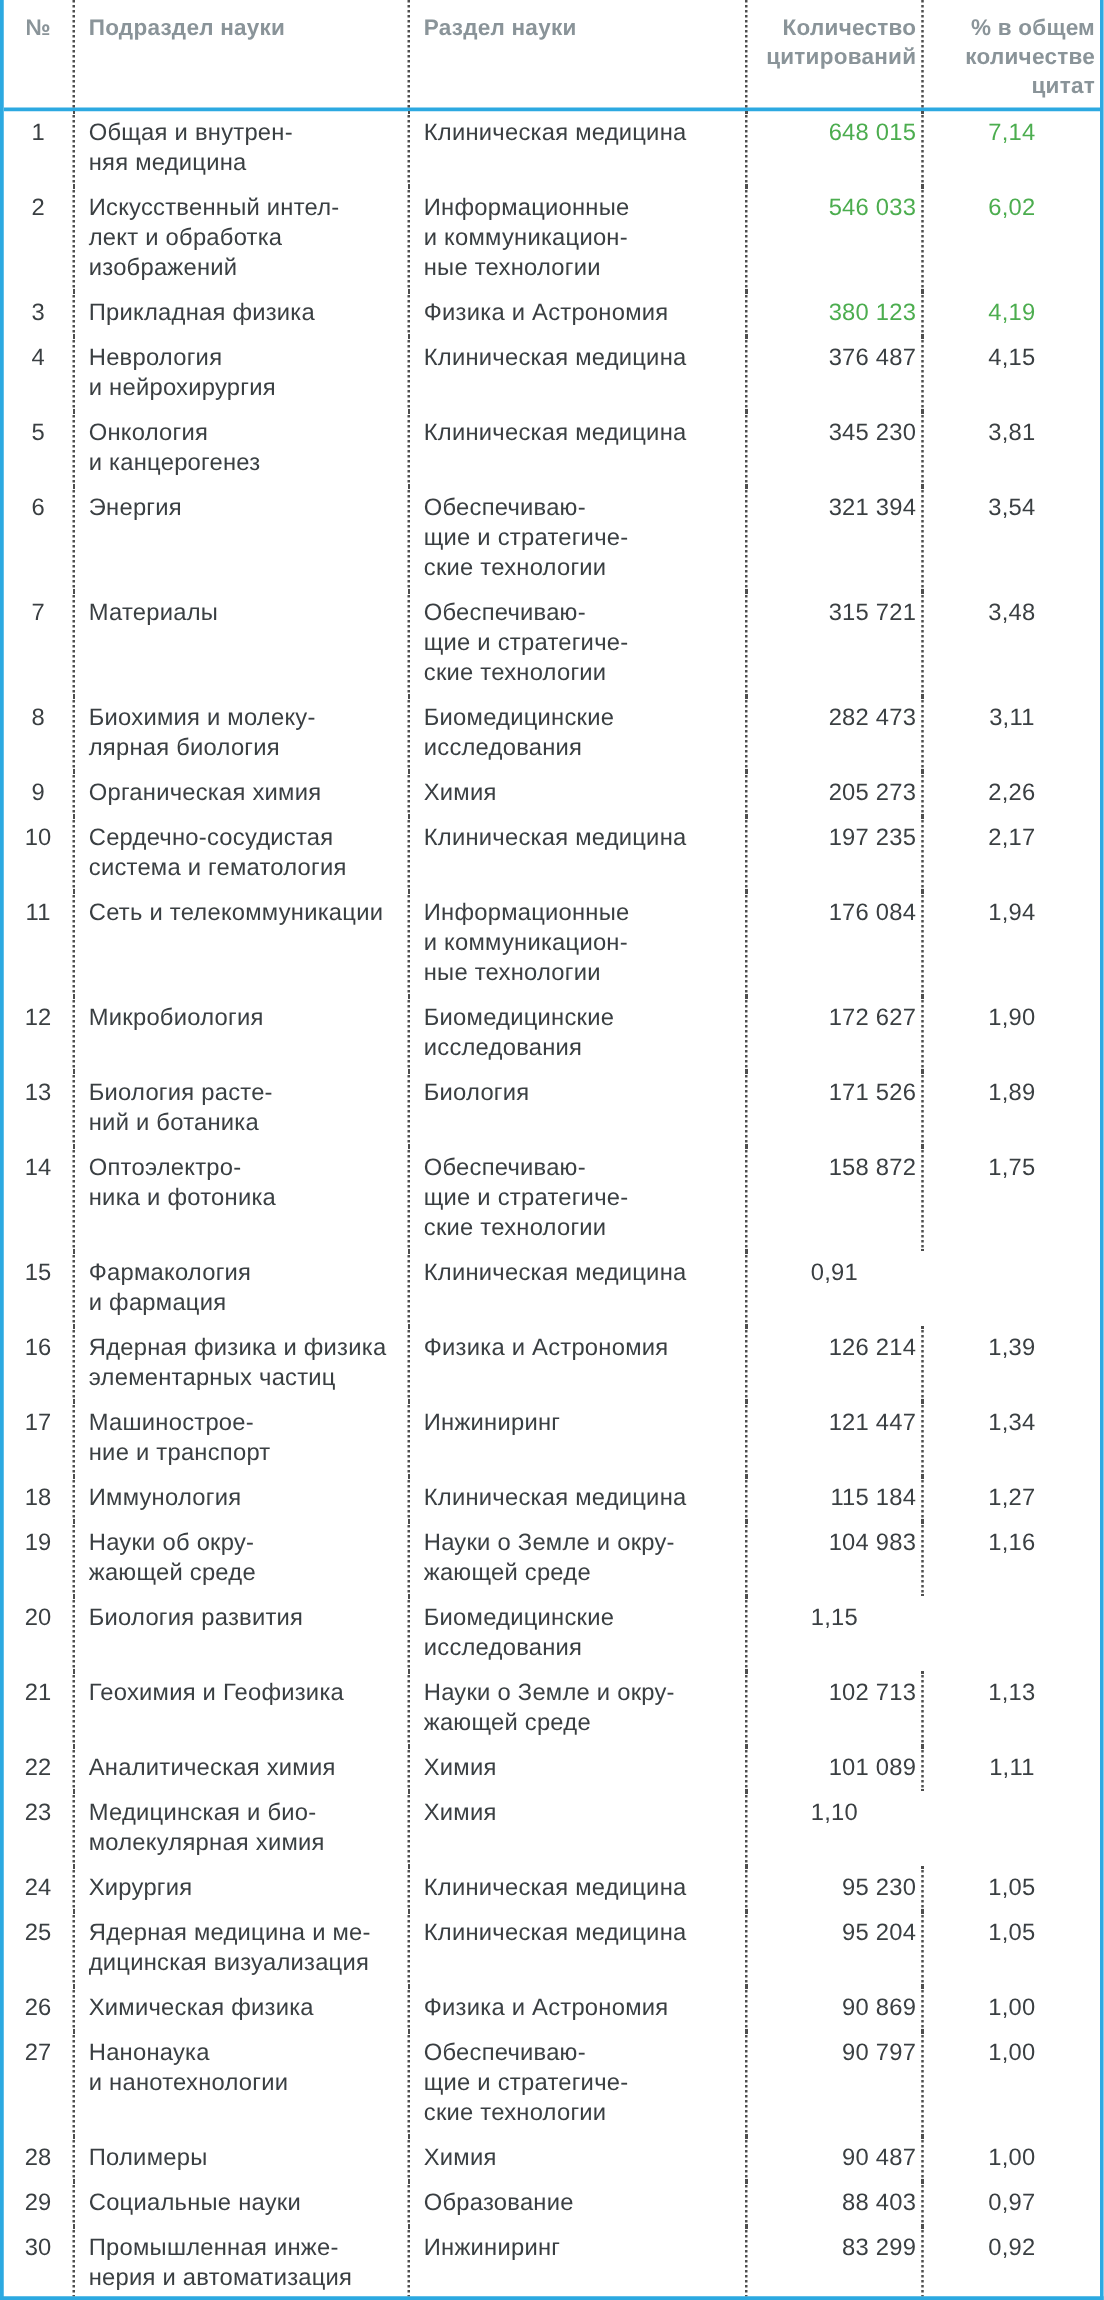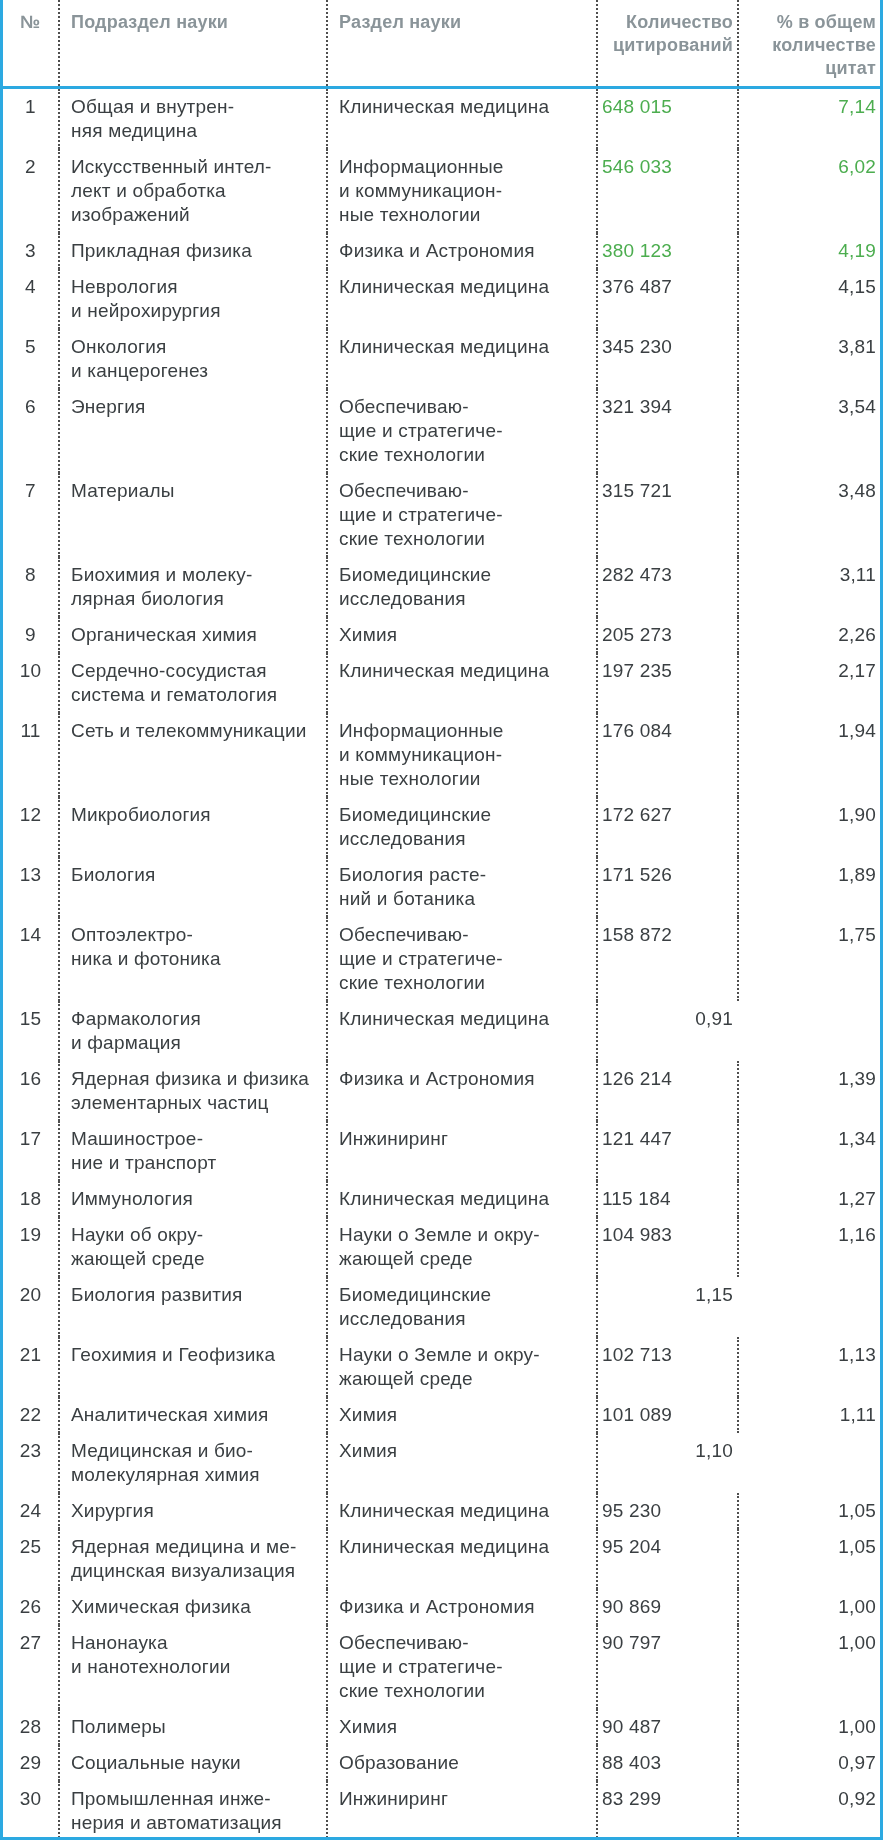--- a/index.html
+++ b/index.html
@@ -27,22 +27,22 @@
     padding: 6px 8px 6px 11px;
     font-size: 19px;
     line-height: 24px;
     letter-spacing: 0.2px;
     color: #3A3F42;
     white-space: pre-line;
   }
   .cell.sep { border-left: 2px dotted #4E4E4E; }
 
   .c-num   { text-align: center; padding-left: 0; padding-right: 0; }
-  .c-cites { text-align: left; padding-left: 4px; padding-right: 4px; }
-  .c-pct   { text-align: right; padding-left: 4px; padding-right: 4px; }
+  .c-cites { text-align: right; padding-left: 4px; padding-right: 4px; }
+  .c-pct   { text-align: center; padding-left: 4px; padding-right: 4px; }
 
   .header-row { border-bottom: 3px solid #2CA9E1; min-height: 81px; }
   .header-row .cell {
     color: #8A9499;
     font-weight: 700;
     font-size: 18px;
     line-height: 23px;
     padding-top: 11px;
   }
   .header-row .c-cites, .header-row .c-pct { text-align: right; }
@@ -162,23 +162,23 @@
       <div class="row">
         <div class="cell c-num">12</div>
         <div class="cell sep">Микробиология</div>
         <div class="cell sep">Биомедицинские
 исследования</div>
         <div class="cell sep c-cites">172 627</div>
         <div class="cell sep c-pct">1,90</div>
       </div>
       <div class="row">
         <div class="cell c-num">13</div>
-        <div class="cell sep">Биология</div>
         <div class="cell sep">Биология расте-
 ний и ботаника</div>
+        <div class="cell sep">Биология</div>
         <div class="cell sep c-cites">171 526</div>
         <div class="cell sep c-pct">1,89</div>
       </div>
       <div class="row">
         <div class="cell c-num">14</div>
         <div class="cell sep">Оптоэлектро-
 ника и фотоника</div>
         <div class="cell sep">Обеспечиваю-
 щие и стратегиче-
 ские технологии</div>

